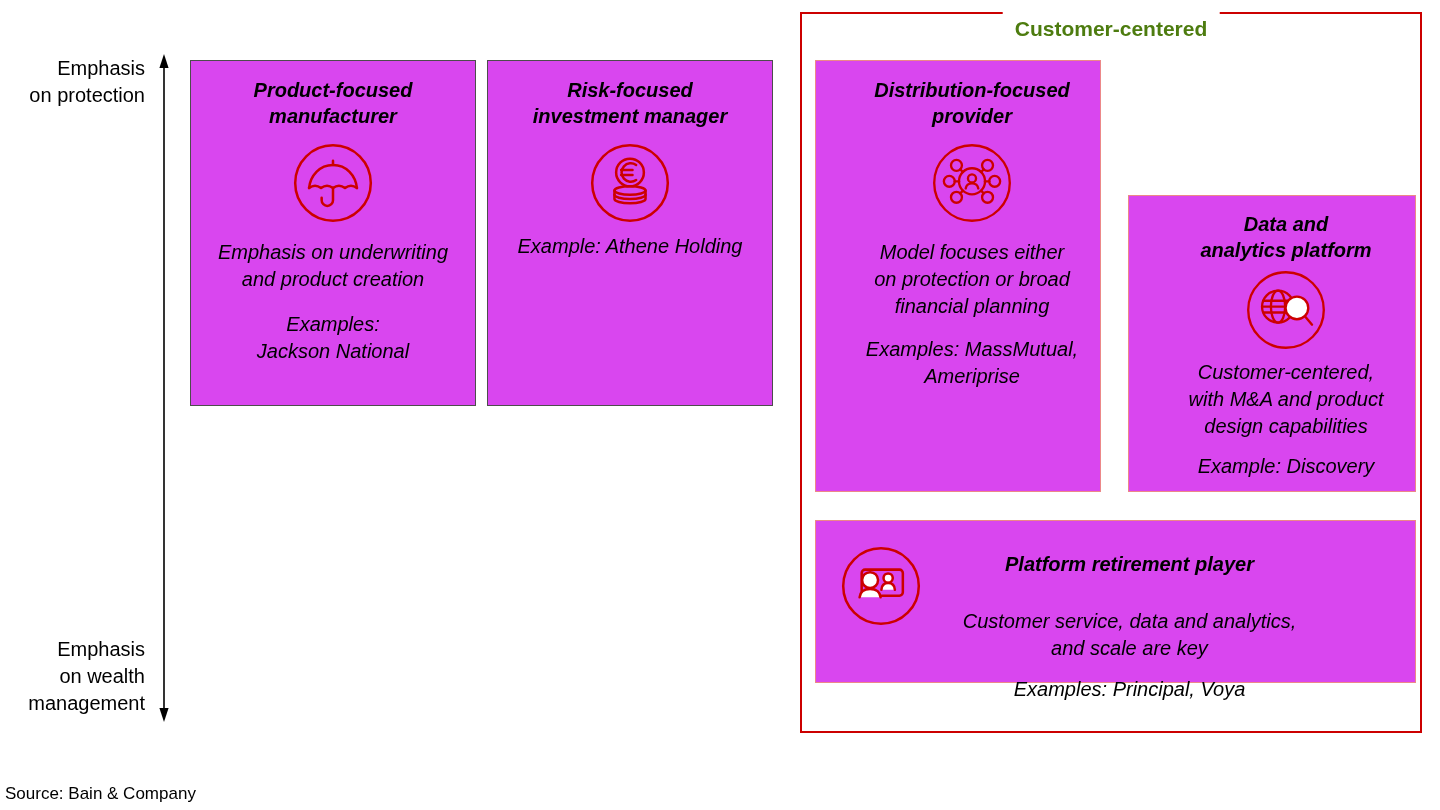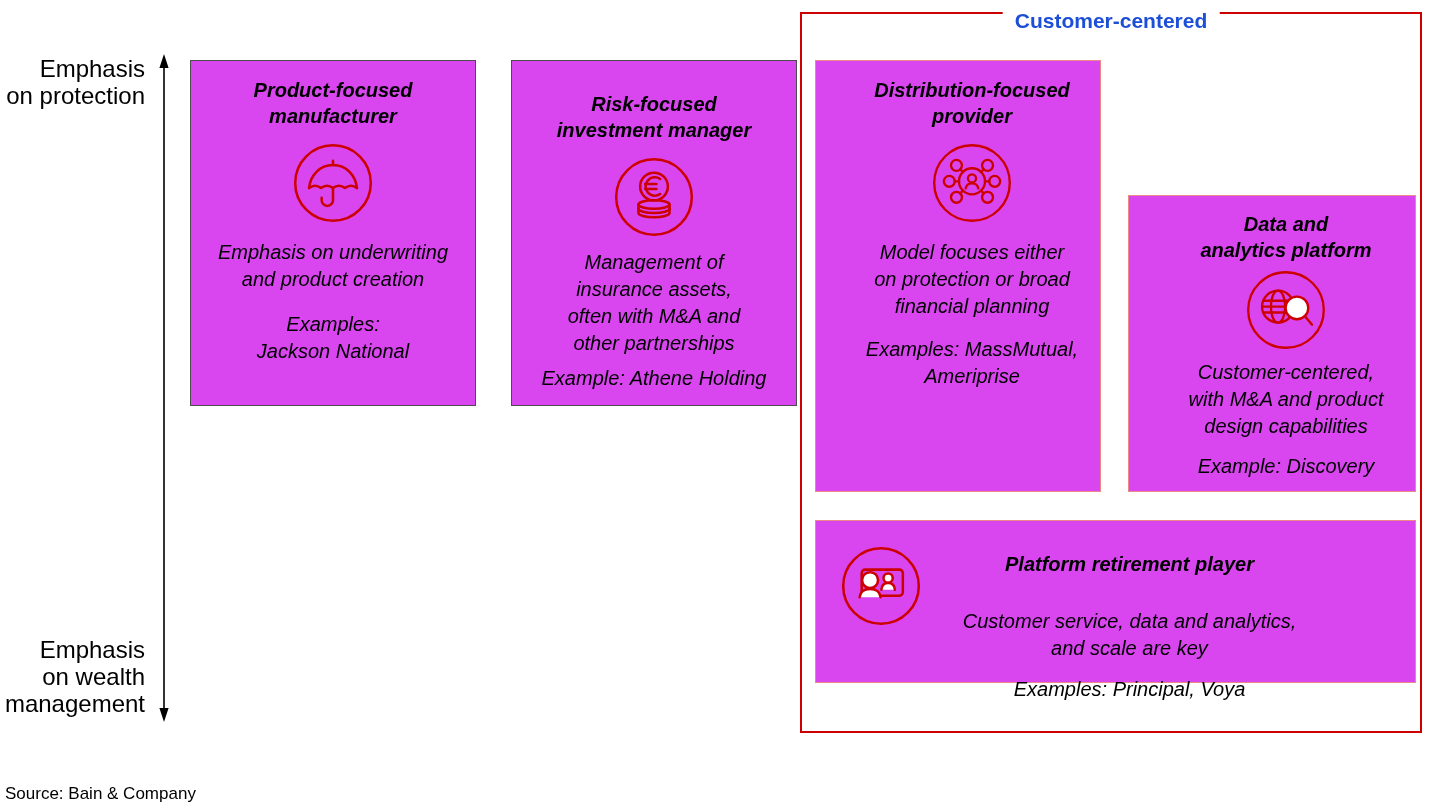--- a/index.html
+++ b/index.html
@@ -1,21 +1,21 @@
 <!DOCTYPE html>
 <html><head>
 <meta charset="utf-8">
 <style>
   html,body{margin:0;padding:0;background:#fff;}
   .stage{
     position:relative;width:1440px;height:810px;background:#ffffff;
     font-family:"Liberation Sans",sans-serif;color:#000;overflow:hidden;
   }
   .axis-label{
-    position:absolute;font-size:24px;line-height:27px;text-align:right;
+    position:absolute;font-size:20px;line-height:27px;text-align:right;
     white-space:pre-line;
   }
   .axis-label--top{left:0;top:55px;width:145px;}
   .axis-label--bottom{left:0;top:636px;width:145px;}
   .axis-arrow{position:absolute;left:149px;top:52px;}
 
   .box{
     position:absolute;box-sizing:border-box;background:#d946ef;
     display:flex;flex-direction:column;align-items:center;
     text-align:center;font-size:20px;font-style:italic;
@@ -27,21 +27,21 @@
   .box-example{line-height:27px;white-space:pre-line;}
   .icon-circle{width:84px;height:84px;color:#cc0000;flex:0 0 auto;}
   .icon-circle svg{width:100%;height:100%;display:block;}
 
   .group-box{
     position:absolute;left:800px;top:12px;width:622px;height:721px;
     border:2px solid #cc0000;box-sizing:border-box;background:transparent;
   }
   .group-label{
     position:absolute;top:-14px;left:50%;transform:translateX(-50%);
-    background:#fff;padding:8px 12px;color:#1d4ed8;font-weight:bold;
+    background:#fff;padding:16px 12px;color:#4d7c0f;font-weight:bold;
     font-size:21px;white-space:nowrap;line-height:26px;
   }
   .box--platform{display:block;}
   .box--platform .icon-circle{position:absolute;left:23px;top:23px;}
   .box--platform .platform-text{
     display:flex;flex-direction:column;align-items:center;padding-top:30px;
   }
   .source{position:absolute;left:5px;top:784px;font-size:17px;line-height:20px;}
 </style>
 </head>
@@ -73,39 +73,35 @@
         <path d="M21.5 56 Q28.6 50.5 35.75 56 Q42.9 50.5 50 56 Q57.1 50.5 64.25 56 Q71.4 50.5 78.5 56"></path>
         <path d="M50 56 V70.5 A6.75 6.75 0 0 1 36.5 70.5 V67.5"></path>
       </svg>
     </div>
     <div class="box-body" style="margin-top:14px;">Emphasis on underwriting
 and product creation</div>
     <div class="box-example" style="margin-top:18px;">Examples:
 Jackson National</div>
   </div>
 
-  <div class="box box--gray" style="left:511px;top:60px;width:286px;height:346px;justify-content:center;">
+  <div class="box box--gray" style="left:487px;top:60px;width:286px;height:346px;">
     <div class="box-title" style="margin-top:16px;">Risk-focused
 investment manager</div>
     <div class="icon-circle" style="margin-top:12px;">
       <svg viewBox="0 0 100 100" fill="none" stroke="currentColor" stroke-width="3" stroke-linecap="round" stroke-linejoin="round">
         <circle cx="50" cy="50" r="45"></circle>
         <circle cx="50" cy="37.5" r="16.5"></circle>
         <path d="M57.3 28.5 A11 11 0 1 0 57.3 46.5"></path>
         <path d="M39.5 34.5 H53"></path>
         <path d="M39.5 40.5 H53"></path>
         <ellipse cx="50" cy="59" rx="18.5" ry="5"></ellipse>
         <path d="M31.5 59 V69 A18.5 5 0 0 0 68.5 69 V59"></path>
         <path d="M31.5 64 A18.5 5 0 0 0 68.5 64"></path>
       </svg>
     </div>
-    <div class="box-body" style="margin-top:10px;">Management of
-insurance assets,
-often with M&amp;A and
-other partnerships</div>
     <div class="box-example" style="margin-top:8px;">Example: Athene Holding</div>
   </div>
 
   <div class="group-box">
     <div class="group-label">Customer-centered</div>
   </div>
 
   <div class="box box--red" style="left:815px;top:60px;width:286px;height:432px;">
     <div class="box-title" style="margin-top:16px;">Distribution-focused
 provider</div>

